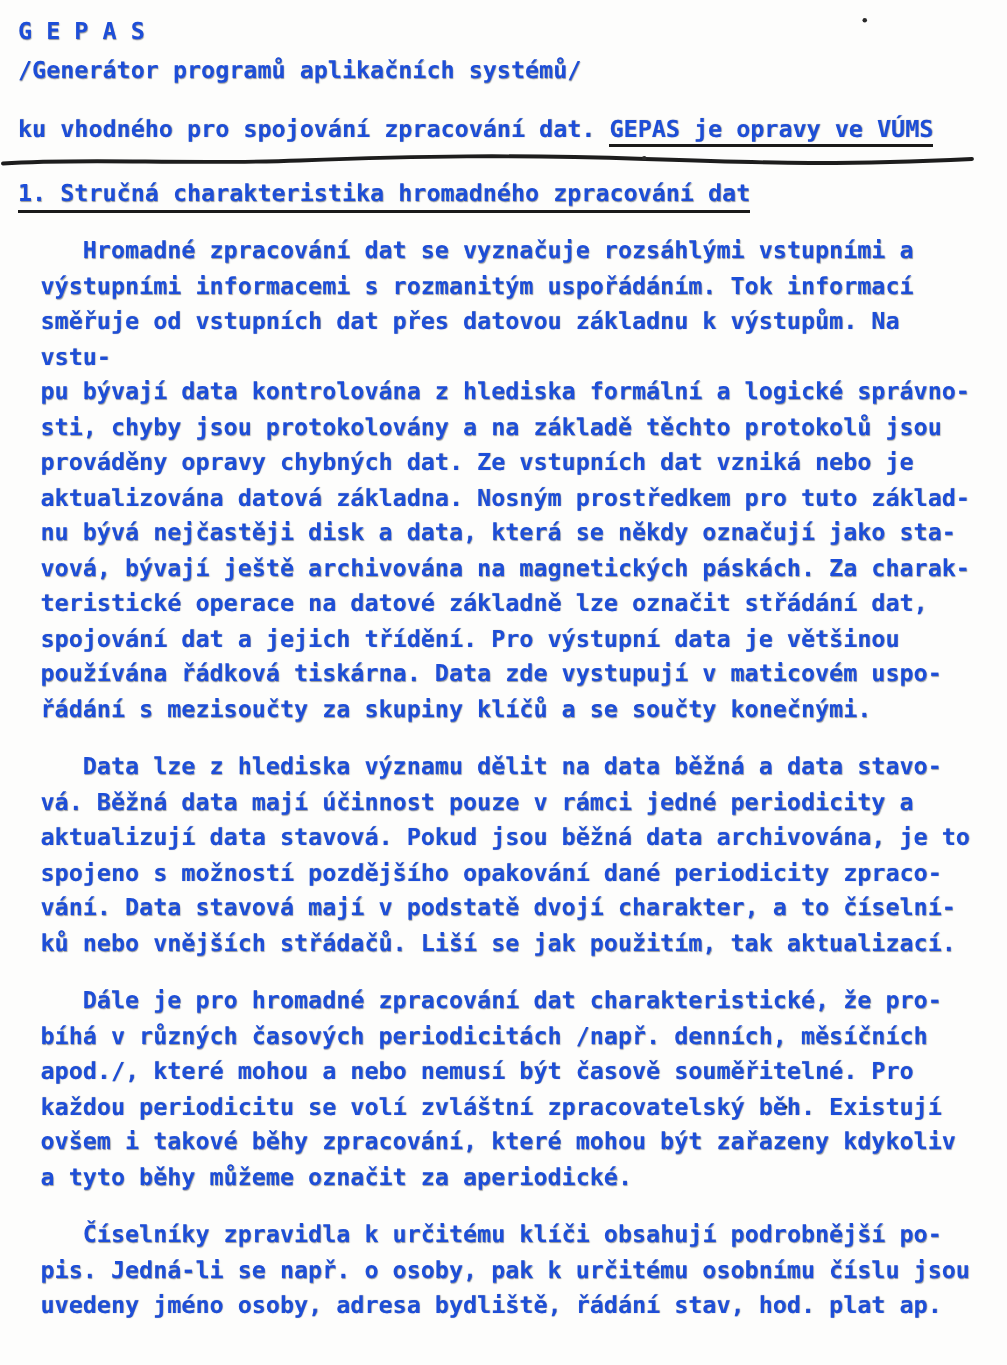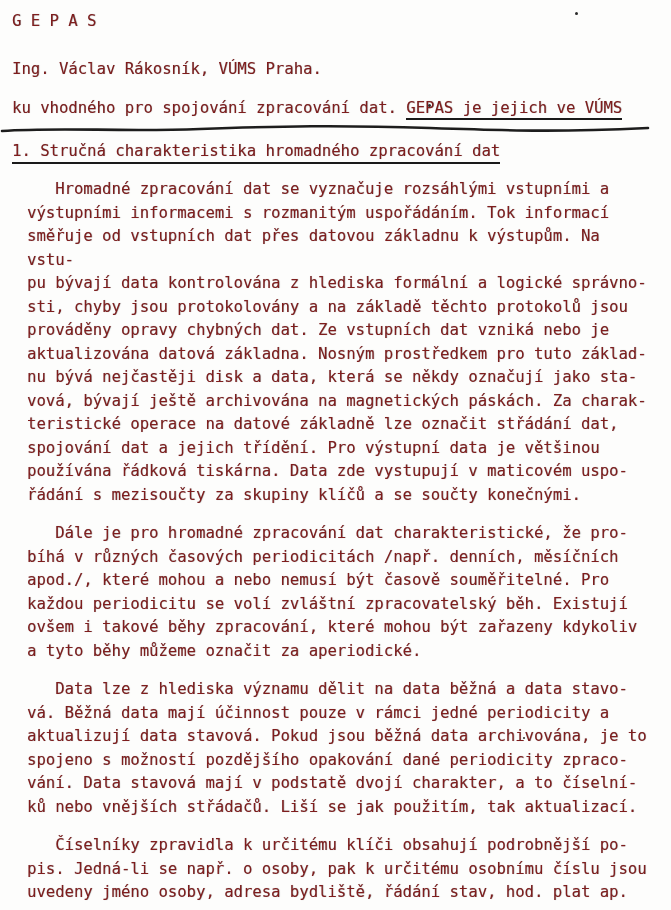--- a/index.html
+++ b/index.html
@@ -7,23 +7,23 @@
     background: #fdfdfc;
   }
   .page {
     position: relative;
     width: 671px; height: 910px;
     box-sizing: border-box;
     padding: 8px 8px 0 12px;
     overflow: hidden;
     background: #fdfdfc;
     font-family: "DejaVu Sans Mono", "Liberation Mono", monospace;
-    font-weight: 400;
+    font-weight: 700;
     font-size: 15.6px;
-    color: #7f1d1d;
+    color: #1d4ed8;
     text-shadow: 0.4px 0.4px 0.7px rgba(25,25,25,0.45);
   }
   .doc-title   { line-height: 26px; white-space: pre; }
   .doc-subtitle{ line-height: 26px; white-space: pre; }
   .doc-author  { margin-top: 22px; line-height: 26px; white-space: pre; }
   .abstract    { margin-top: 13px; line-height: 27px; }
   .abstract .line { white-space: pre; }
   .u {
     border-bottom: 2.5px solid #1a1a1a;
     padding-bottom: 1px;
@@ -45,25 +45,25 @@
   .speck-2 { left: 428px; top: 104px; width: 3px; height: 3px; }
   .speck-3 { left: 523px; top: 737px; width: 2px; height: 2px; }
 </style>
 </head>
 <body>
 
 <div class="page">
 
   <div class="doc-title">G E P A S</div>
 
+  <div class="doc-subtitle">/Generátor programů aplikačních systémů/</div>
 
-  <div class="doc-author">Ing. Václav Rákosník, VÚMS Praha.</div>
 
   <div class="abstract">
-    <div class="line"><span>ku vhodného pro spojování zpracování dat. </span><span class="u">GEPAS je jejich ve VÚMS</span></div>
+    <div class="line"><span>ku vhodného pro spojování zpracování dat. </span><span class="u">GEPAS je opravy ve VÚMS</span></div>
   </div>
 
   <svg class="rule-svg" width="660" height="12" viewBox="0 0 660 12" aria-hidden="true">
     <path d="M 2 8 C 60 4, 120 9, 200 6 S 340 2, 430 5 S 560 9, 648 5" fill="none" stroke="#1d1d1d" stroke-width="2.6" stroke-linecap="round"></path>
   </svg>
 
   <div class="heading"><span class="u">1. Stručná charakteristika hromadného zpracování dat</span></div>
 
   <div class="body-para">   Hromadné zpracování dat se vyznačuje rozsáhlými vstupními a
 výstupními informacemi s rozmanitým uspořádáním. Tok informací
@@ -72,33 +72,33 @@
 sti, chyby jsou protokolovány a na základě těchto protokolů jsou
 prováděny opravy chybných dat. Ze vstupních dat vzniká nebo je
 aktualizována datová základna. Nosným prostředkem pro tuto základ-
 nu bývá nejčastěji disk a data, která se někdy označují jako sta-
 vová, bývají ještě archivována na magnetických páskách. Za charak-
 teristické operace na datové základně lze označit střádání dat,
 spojování dat a jejich třídění. Pro výstupní data je většinou
 používána řádková tiskárna. Data zde vystupují v maticovém uspo-
 řádání s mezisoučty za skupiny klíčů a se součty konečnými.</div>
 
+  <div class="body-para">   Data lze z hlediska významu dělit na data běžná a data stavo-
+vá. Běžná data mají účinnost pouze v rámci jedné periodicity a
+aktualizují data stavová. Pokud jsou běžná data archivována, je to
+spojeno s možností pozdějšího opakování dané periodicity zpraco-
+vání. Data stavová mají v podstatě dvojí charakter, a to číselní-
+ků nebo vnějších střádačů. Liší se jak použitím, tak aktualizací.</div>
+
   <div class="body-para">   Dále je pro hromadné zpracování dat charakteristické, že pro-
 bíhá v různých časových periodicitách /např. denních, měsíčních
 apod./, které mohou a nebo nemusí být časově souměřitelné. Pro
 každou periodicitu se volí zvláštní zpracovatelský běh. Existují
 ovšem i takové běhy zpracování, které mohou být zařazeny kdykoliv
 a tyto běhy můžeme označit za aperiodické.</div>
-
-  <div class="body-para">   Data lze z hlediska významu dělit na data běžná a data stavo-
-vá. Běžná data mají účinnost pouze v rámci jedné periodicity a
-aktualizují data stavová. Pokud jsou běžná data archivována, je to
-spojeno s možností pozdějšího opakování dané periodicity zpraco-
-vání. Data stavová mají v podstatě dvojí charakter, a to číselní-
-ků nebo vnějších střádačů. Liší se jak použitím, tak aktualizací.</div>
 
   <div class="body-para">   Číselníky zpravidla k určitému klíči obsahují podrobnější po-
 pis. Jedná-li se např. o osoby, pak k určitému osobnímu číslu jsou
 uvedeny jméno osoby, adresa bydliště, řádání stav, hod. plat ap.</div>
 
   <i class="speck speck-1"></i>
   <i class="speck speck-2"></i>
   <i class="speck speck-3"></i>
 
 </div>

